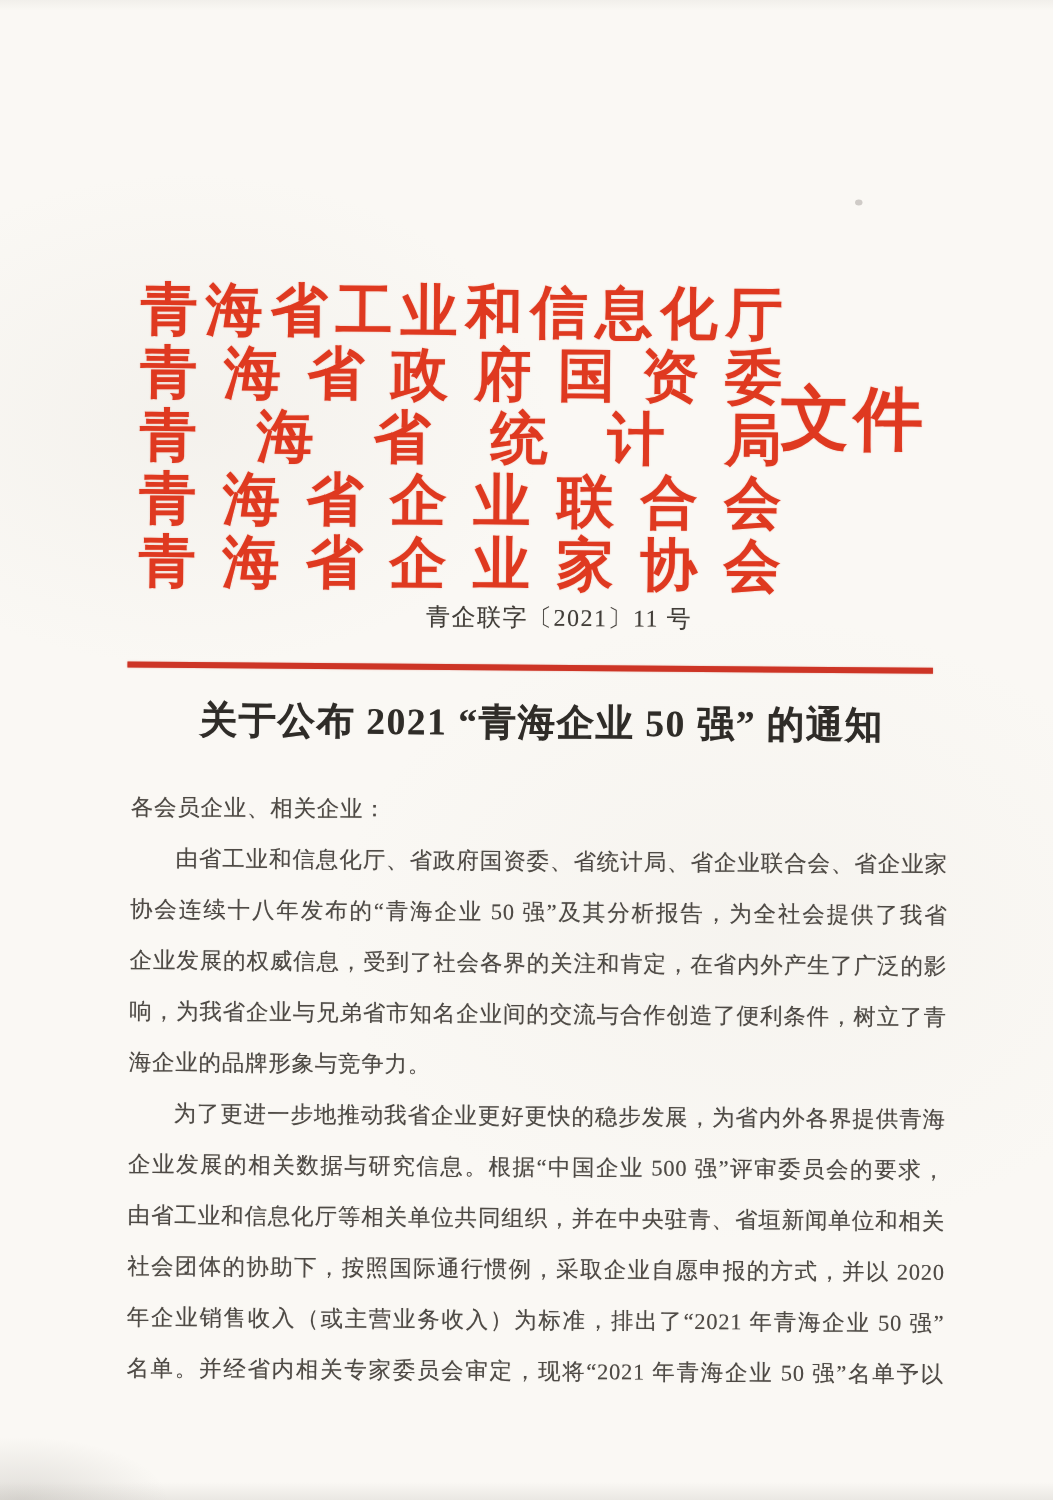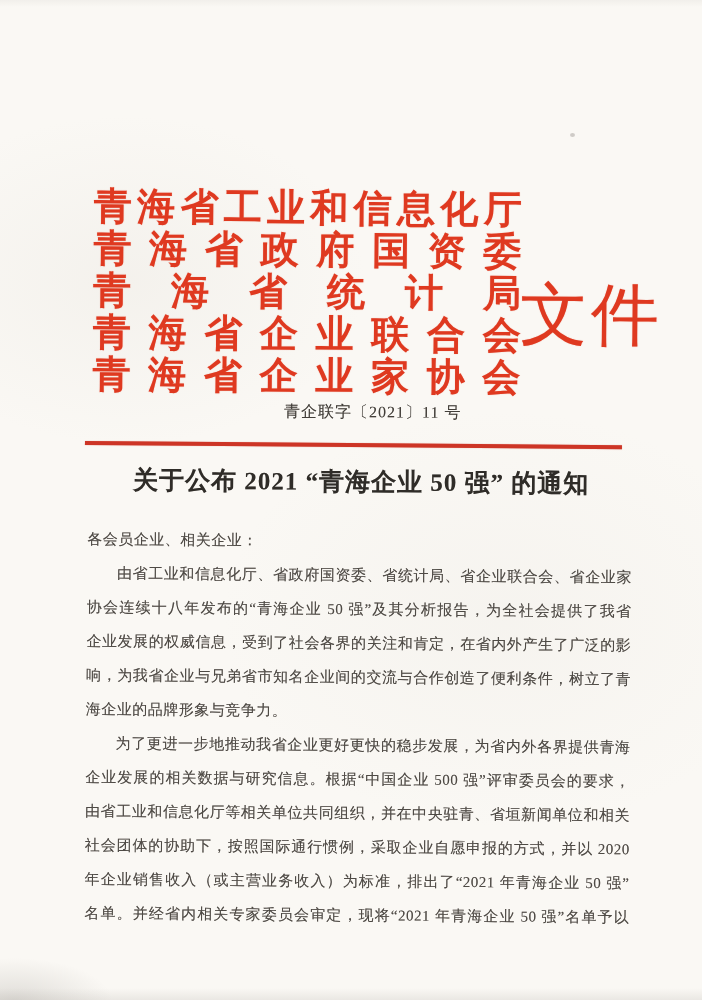--- a/index.html
+++ b/index.html
@@ -37,26 +37,25 @@
     display: flex; justify-content: space-between; align-items: center;
     height: 42px;
     font-size: 38px; font-weight: bold;
     color: var(--red, #df3920);
     text-shadow: 0 0 1px rgba(223,57,32,0.45);
     white-space: nowrap;
   }
   .org-line span { display: block; }
   .doc-type {
     position: absolute; left: 519px; top: 251px;
-    font-size: 68px; font-weight: normal; line-height: 1.1;
+    font-size: 46px; font-weight: bold; line-height: 1.1;
     letter-spacing: 3px;
     color: var(--red, #df3920);
     text-shadow: 0 0 1px rgba(223,57,32,0.45);
     white-space: nowrap;
-    margin-top: 23px;
   }
   
   .doc-number {
     position: absolute; left: 85px; top: 400px; width: 537px;
     box-sizing: border-box; padding-left: 38px;
     text-align: center;
     font-size: 16px; letter-spacing: 1px;
     color: #423e39;
     text-shadow: 0 0 0.5px rgba(66,62,57,0.4);
   }

